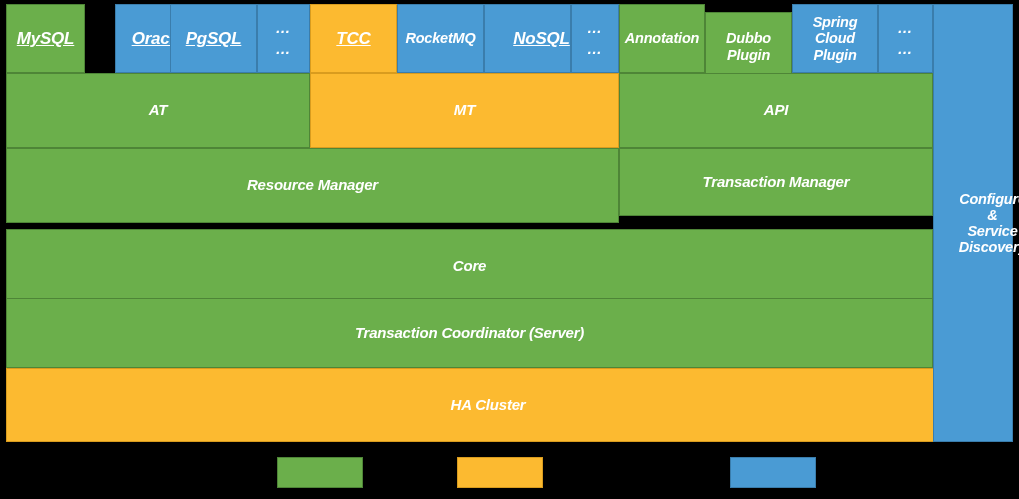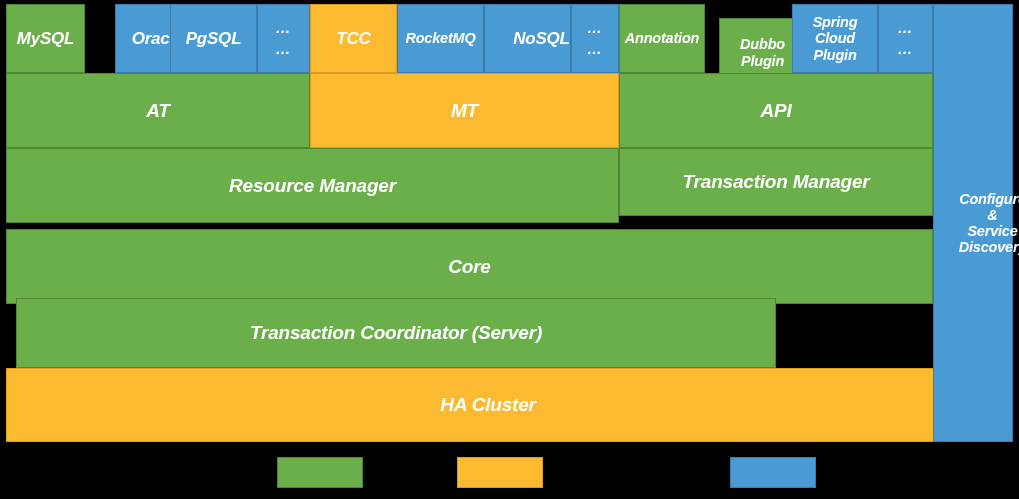--- a/index.html
+++ b/index.html
@@ -32,22 +32,22 @@
     font-weight: bold;
     line-height: 1.12;
     letter-spacing: -0.2px;
     -webkit-font-smoothing: antialiased;
   }
   .green  { background: #6BAF4B; border: 1px solid #4E8537; }
   .blue   { background: #4A9BD4; border: 1px solid #3A7DAC; }
   .orange { background: #FCBA30; border: 1px solid #D99C1E; }
 
   
-  .t-lg   { font-size: 19px; }
-  .t-md   { font-size: 17px; }
+  .t-lg   { font-size: 15px; }
+  .t-md   { font-size: 17px; text-decoration: underline; }
   .t-sm   { font-size: 14.5px; }
   .t-dots { font-size: 15px; letter-spacing: 1px; }
 
   .dots-stack {
     display: flex;
     flex-direction: column;
     align-items: center;
     justify-content: center;
     line-height: 1.35;
   }
@@ -84,21 +84,21 @@
 
   <div class="cell blue t-dots" style="left:571px; top:4px; width:48px; height:69px;">
     <span class="dots-stack">
       <span>…</span>
       <span>…</span>
     </span>
   </div>
 
   <div class="cell green t-sm" style="left:619px; top:4px; width:86px; height:69px;">Annotation</div>
 
-  <div class="cell green t-sm" style="left:705px; top:18px; width:87px; height:69px; white-space:pre-line;margin-left:14px;">Dubbo
+  <div class="cell green t-sm" style="left:705px; top:12px; width:87px; height:69px; white-space:pre-line;">Dubbo
 Plugin</div>
 
   <div class="cell blue t-sm" style="left:792px; top:4px; width:86px; height:69px; white-space:pre-line;">Spring
 Cloud
 Plugin</div>
 
   <div class="cell blue t-dots" style="left:878px; top:4px; width:55px; height:69px;">
     <span class="dots-stack">
       <span>…</span>
       <span>…</span>
@@ -110,21 +110,21 @@
   <div class="cell orange t-lg" style="left:310px; top:73px; width:309px; height:75px;">MT</div>
 
   <div class="cell green t-lg" style="left:619px; top:73px; width:314px; height:75px;">API</div>
 
   <div class="cell green t-lg" style="left:6px;   top:148px; width:613px; height:75px;">Resource Manager</div>
 
   <div class="cell green t-lg" style="left:619px; top:148px; width:314px; height:68px;">Transaction Manager</div>
 
   <div class="cell green t-lg" style="left:6px; top:229px; width:927px; height:75px;">Core</div>
 
-  <div class="cell green t-lg" style="left:16px; top:298px; width:760px; height:70px;">Transaction Coordinator (Server)</div>
+  <div class="cell green t-lg" style="left:6px; top:298px; width:927px; height:70px;">Transaction Coordinator (Server)</div>
 
   <div class="cell orange t-lg" style="left:6px; top:368px; width:964px; height:74px;">HA Cluster</div>
 
   <div class="cell blue t-sm" style="left:933px; top:4px; width:80px; height:438px; white-space:pre-line;padding-left:39px;">Configure
 &amp;
 Service
 Discovery</div>
 
   <div class="legend-swatch green" style="left:277px; top:457px; width:86px; height:31px;"></div>
 

